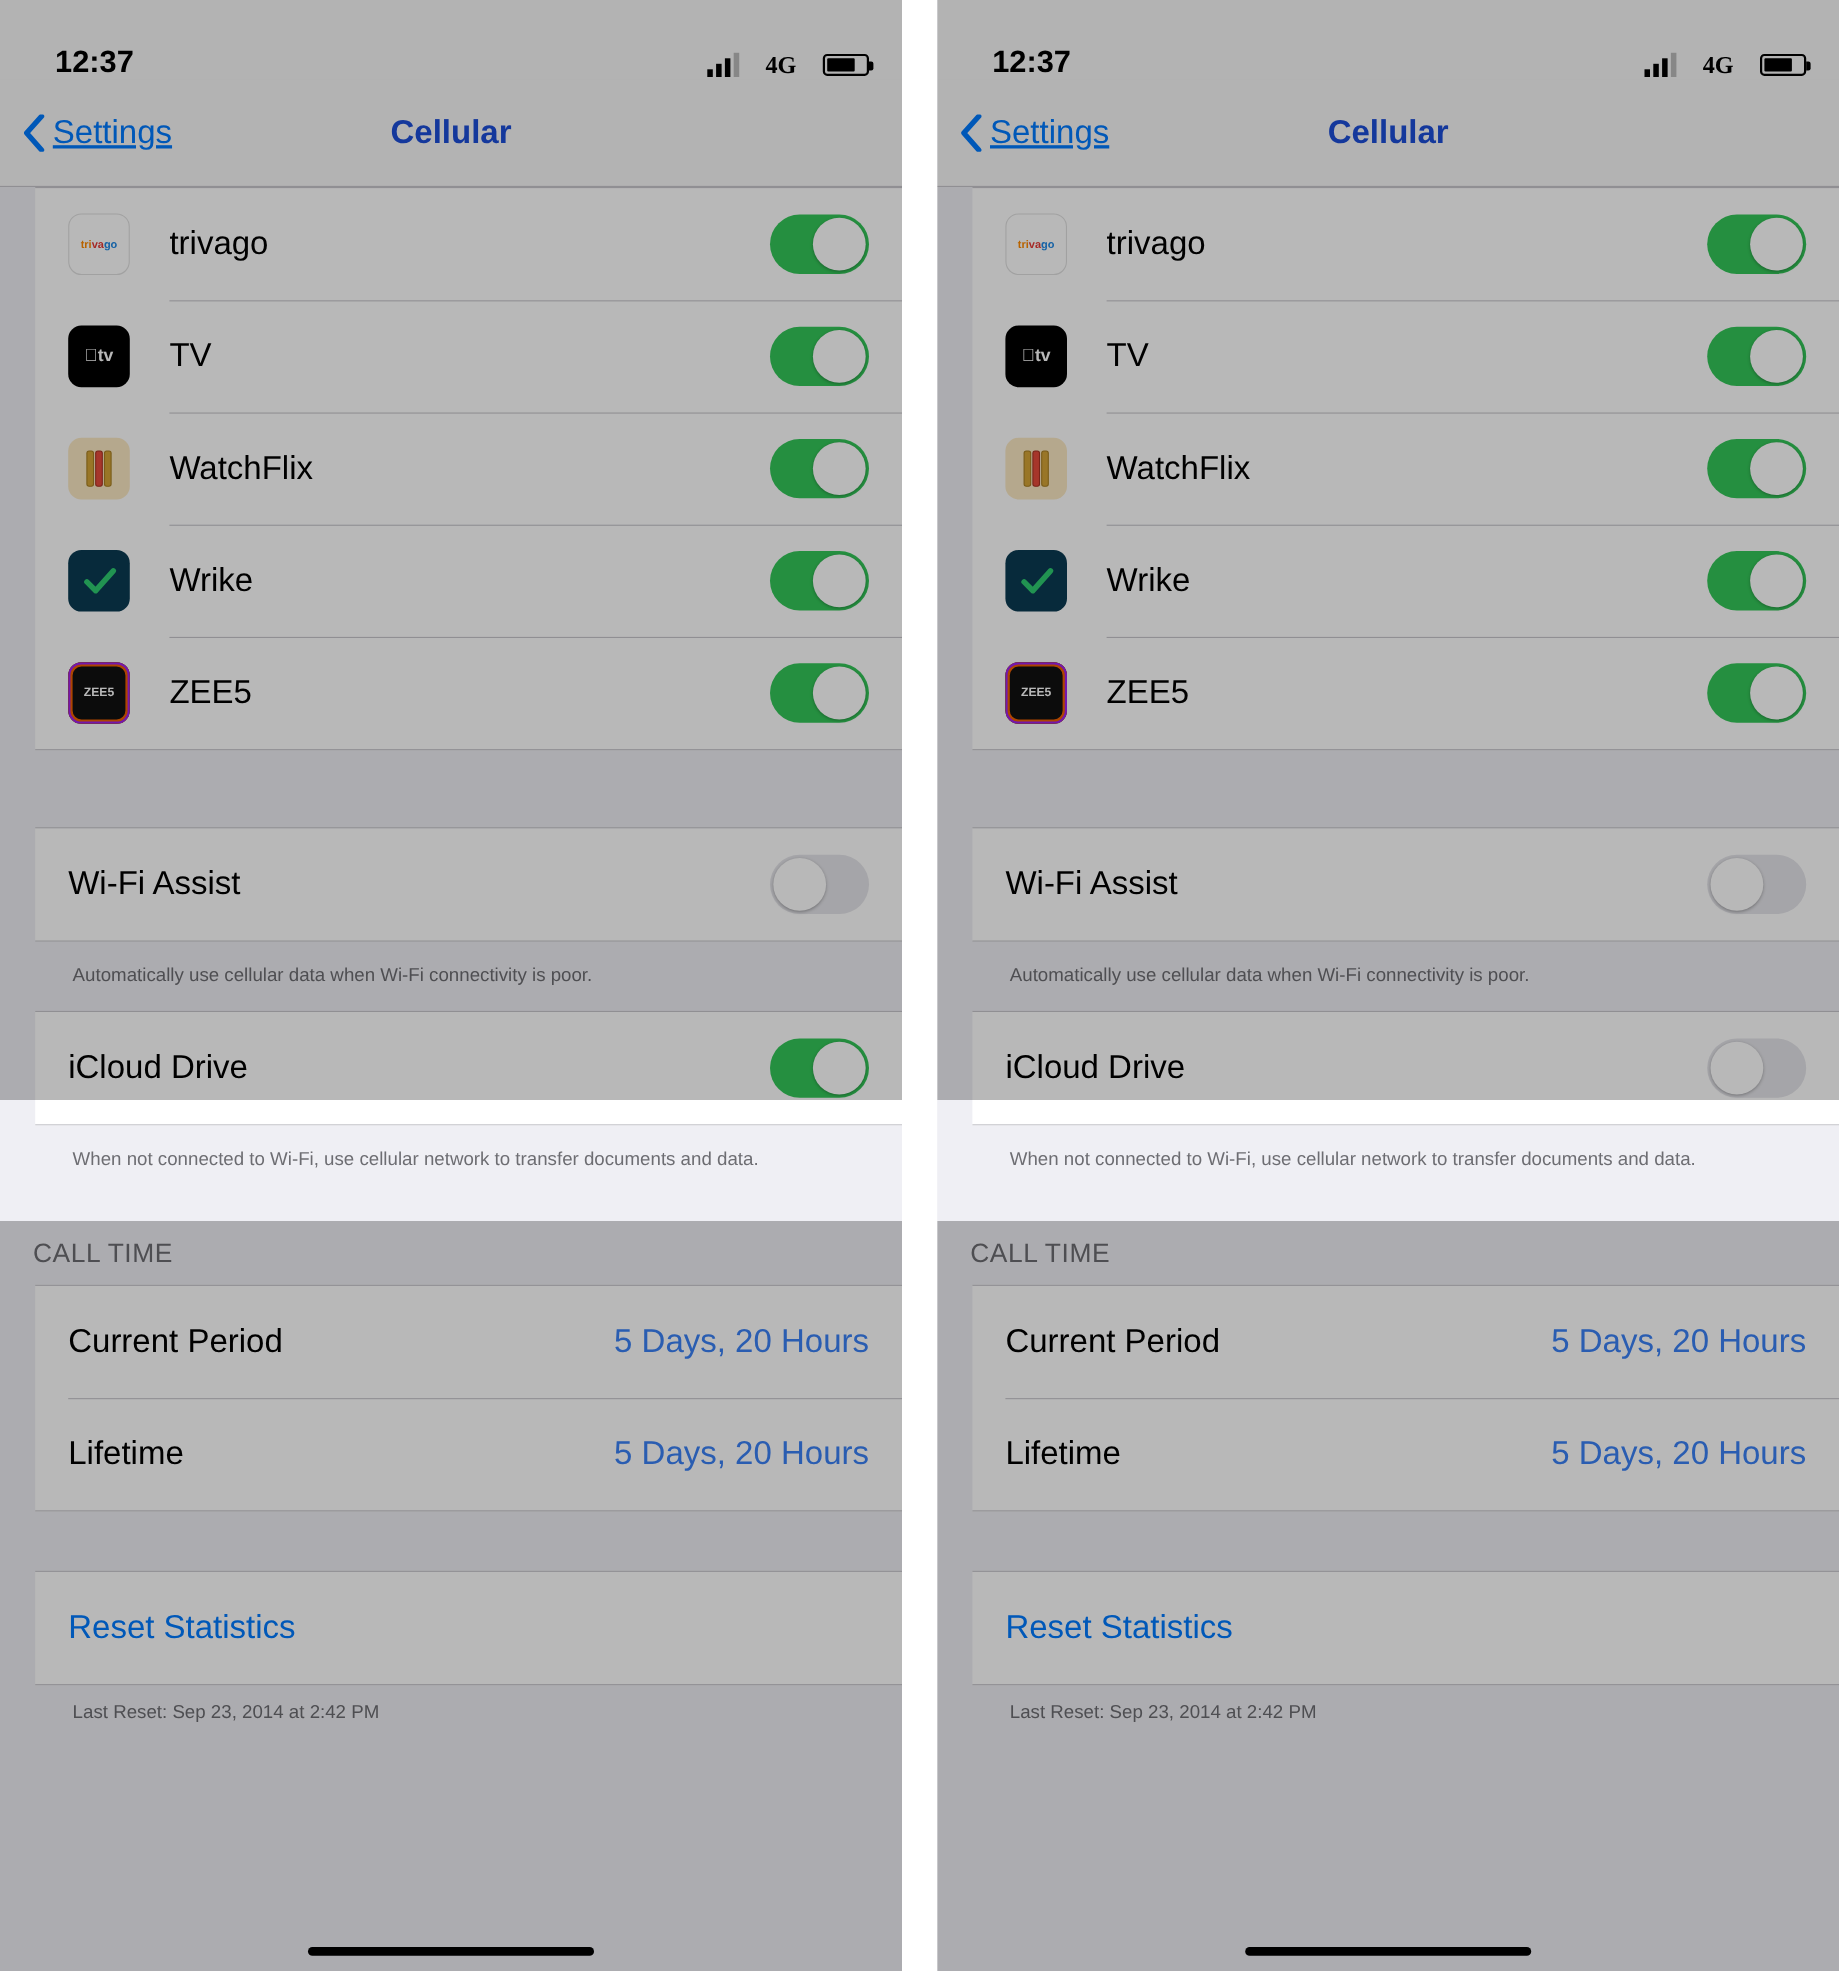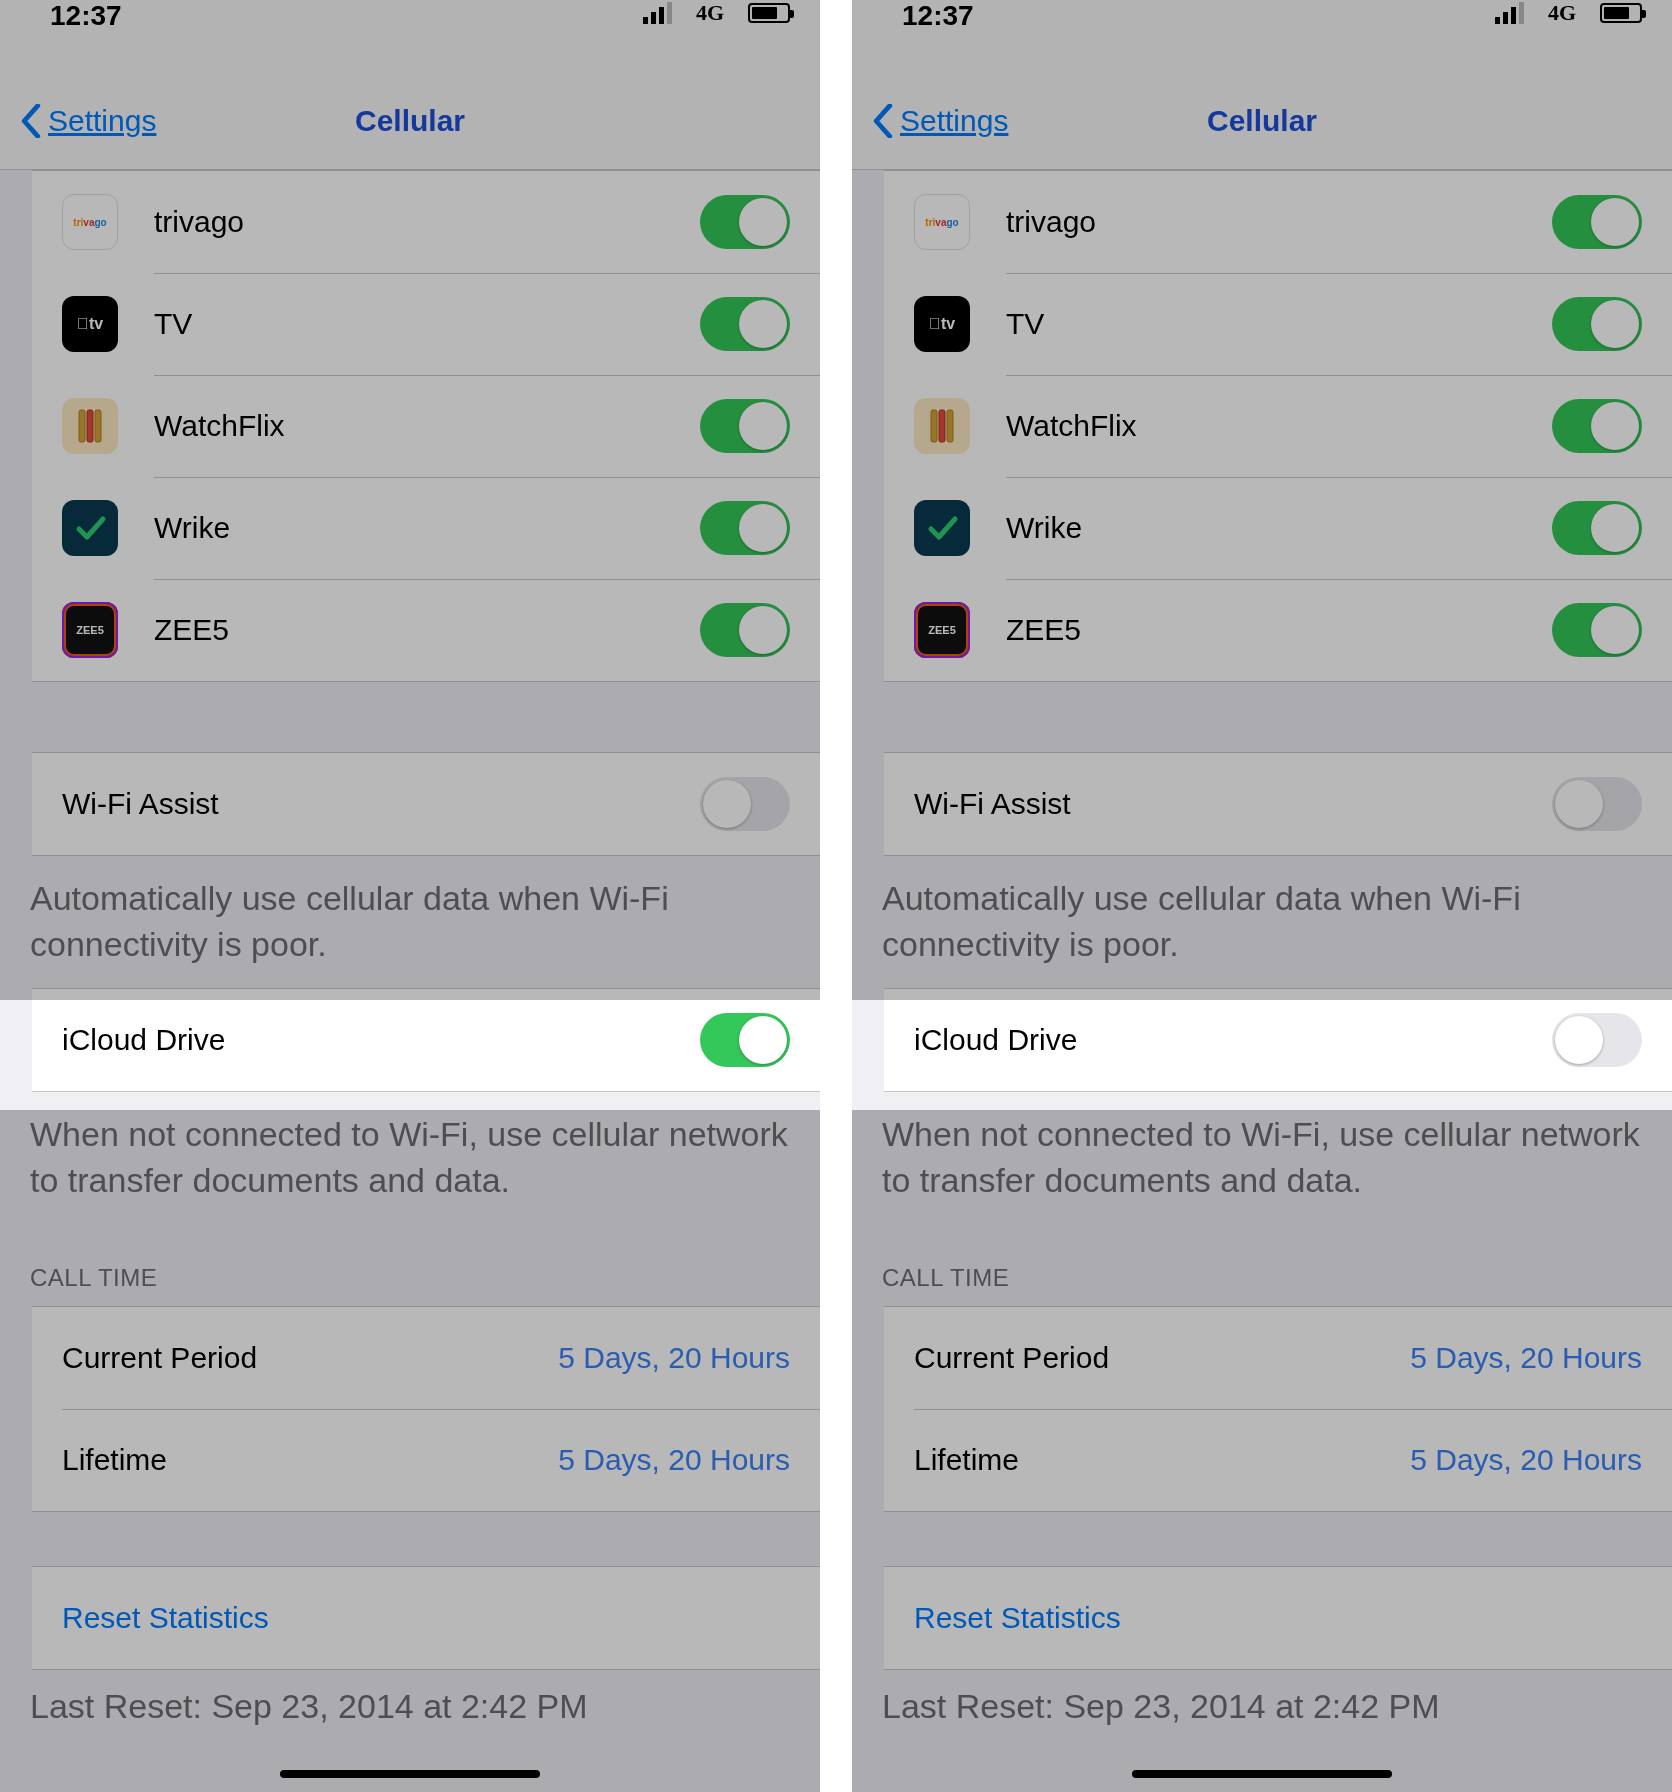--- a/index.html
+++ b/index.html
@@ -23,21 +23,21 @@
     background: rgba(0,0,0,0.28);
     pointer-events: none;
     z-index: 10;
   }
   .dim-top { top: 0; height: 1000px; }
   .dim-bot { top: 1110px; bottom: 0; }
 
   
   .statusbar {
     height: 72px;
-    display: flex; align-items: flex-start; justify-content: space-between;
+    display: flex; align-items: flex-end; justify-content: space-between;
     padding: 0 30px 0 50px;
     background: #f8f8f8;
     font-size: 28px; font-weight: 600;
   }
   .status-right { display: flex; align-items: center; gap: 24px; font-family: Liberation Serif, serif; }
   .sig { display: flex; align-items: flex-end; gap: 3px; height: 22px; }
   .sig span { width: 5px; background: #000; display: block; }
   .sig .b1{height:7px}.sig .b2{height:12px}.sig .b3{height:17px}.sig .b4{height:22px;background:#bbb}
   .netlabel{font-size:22px;font-weight:600}
   .battery { width: 42px; height: 20px; border: 2px solid #000; border-radius: 4px; position: relative; }
@@ -87,21 +87,21 @@
   }
   .toggle.on { background: #34c759; }
   .knob {
     position: absolute; top: 3px; width: 48px; height: 48px; border-radius: 50%;
     background: #fff; box-shadow: 0 1px 3px rgba(0,0,0,0.3);
     left: 3px; transition: none;
   }
   .toggle.on .knob { left: 39px; }
 
   .footer-text {
-    font-size: 34px; color: #6d6d72; padding: 20px 30px; line-height: 1.35;
+    font-size: 17px; color: #6d6d72; padding: 20px 30px; line-height: 1.35; margin-left: 36px;
   }
   .section-header { font-size: 24px; color:#6d6d72; padding: 40px 30px 14px; letter-spacing: 0.5px; text-transform: none; }
 
   .row .value { font-size: 30px; color: #3b82f6; }
   .group.kv .row + .row::before { left: 30px; }
 
   .link-cell { color:#007aff; font-size:30px; }
 
   .home-ind {
     position:absolute; bottom: 14px; left:50%; transform:translateX(-50%);

